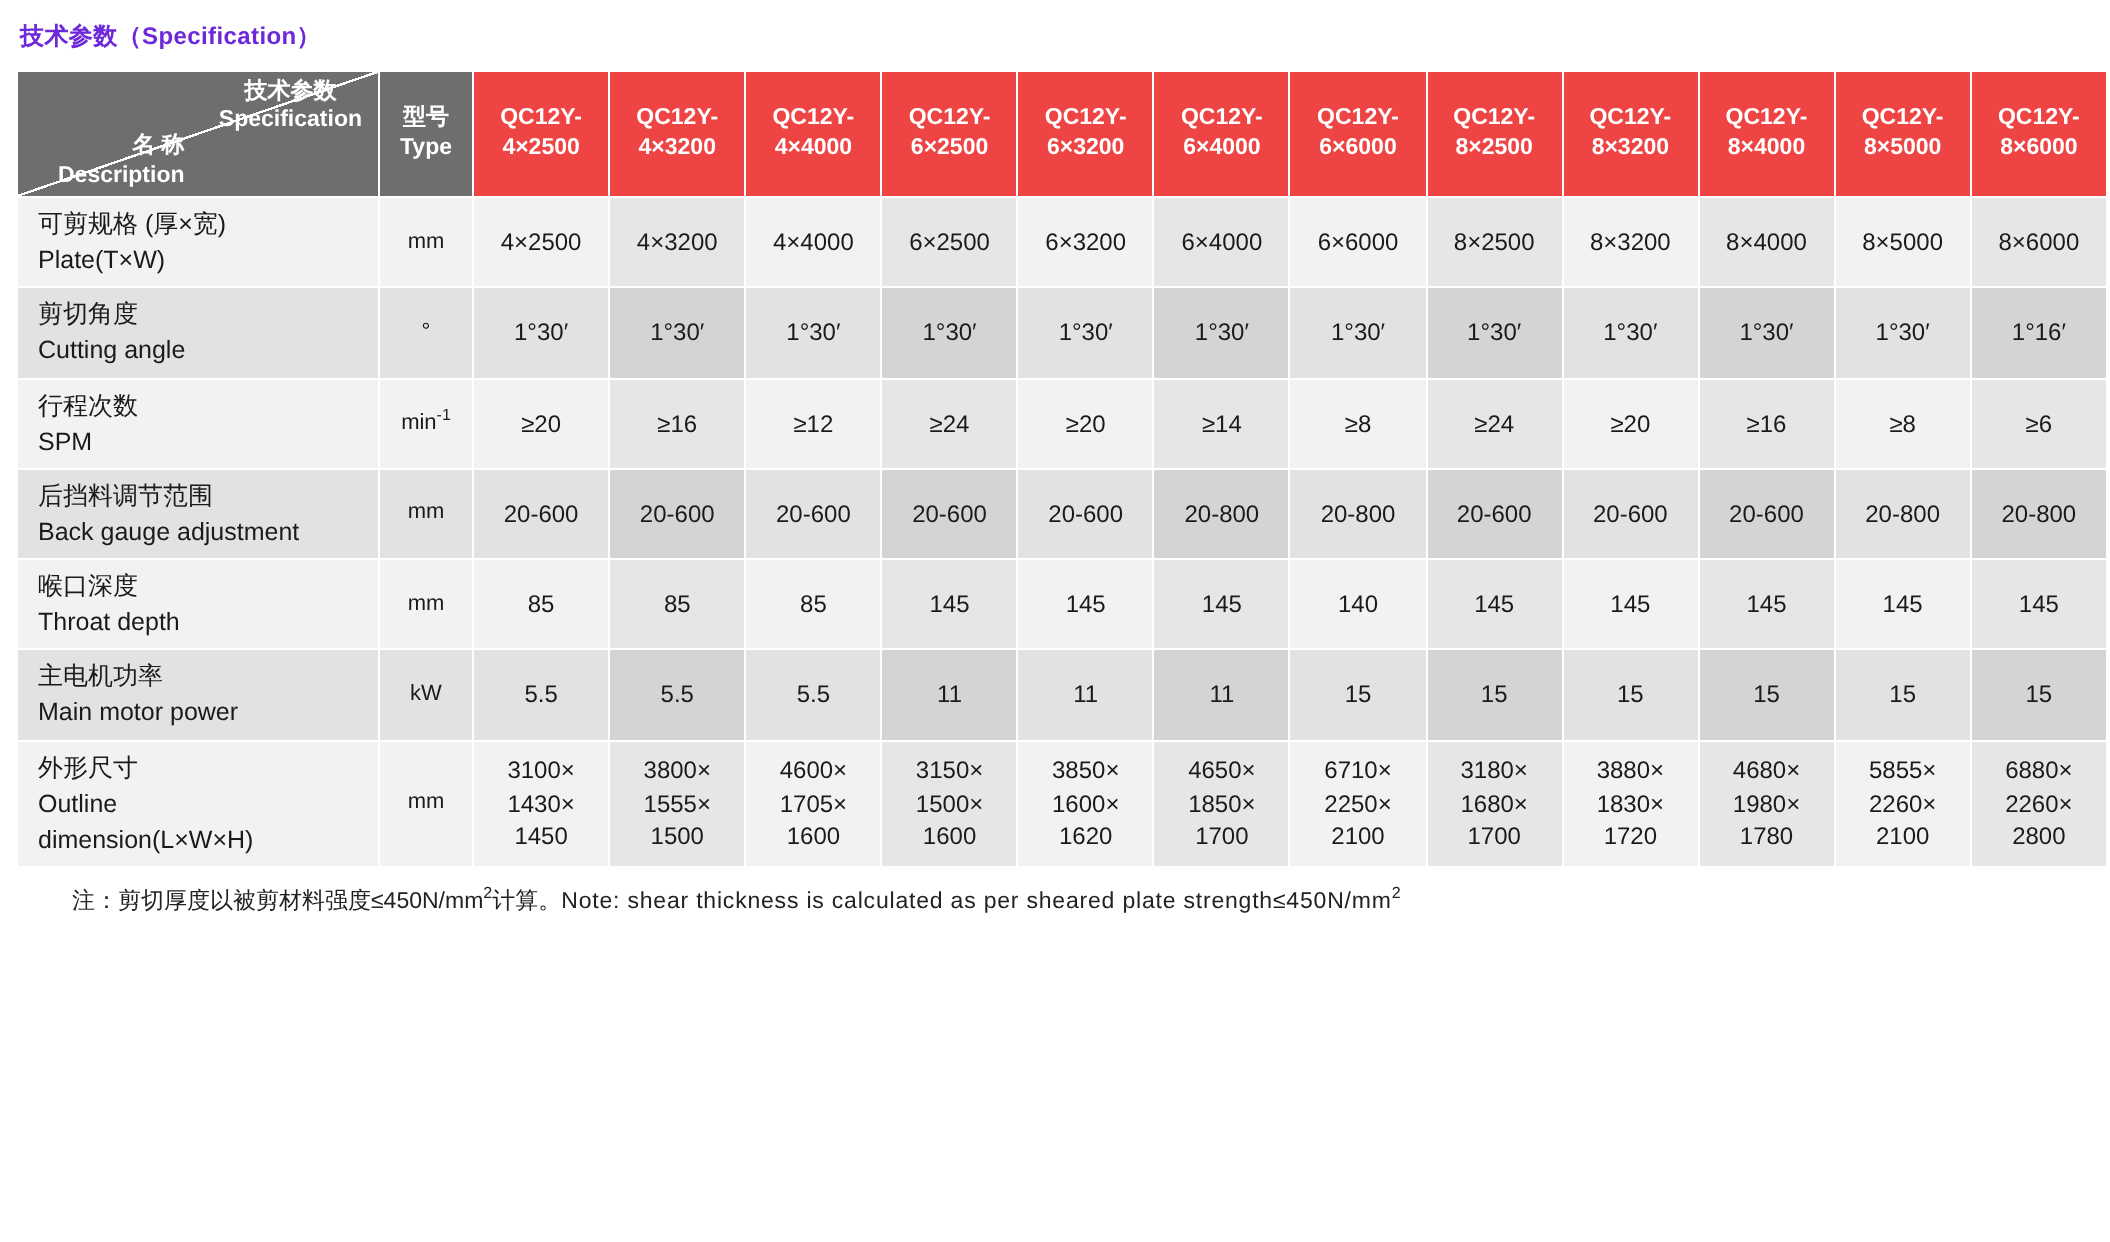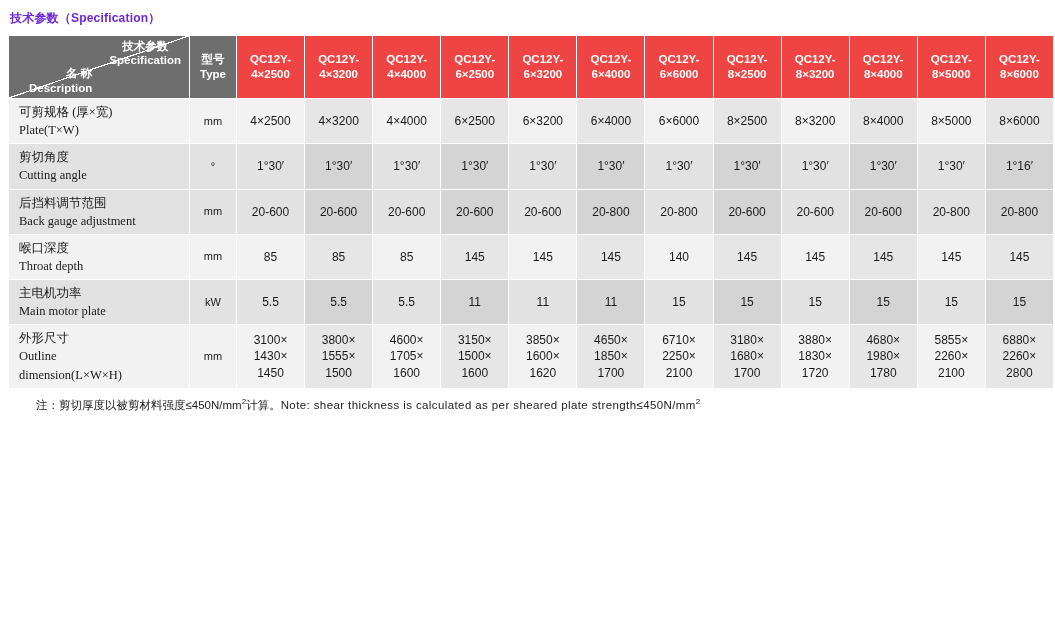--- a/index.html
+++ b/index.html
@@ -50,21 +50,21 @@
     position:absolute;bottom:3px;left:20px;text-align:right;font-size:11.5px;line-height:1.25;
   }
   .hdr-type{
     background:#6e6e6e;color:#fff;width:42px;font-size:11.5px;line-height:1.3;
   }
   .hdr-model{
     background:#ef4444;color:#fff;font-size:11.5px;line-height:1.3;
   }
   
   .rowlabel{
-    text-align:left;padding-left:10px;font-size:12.5px;line-height:1.45;font-family:Liberation Serif, serif;
+    text-align:left;padding-left:10px;font-size:12.5px;line-height:1.45;
   }
   .unit{font-size:11px;}
   tr.light td{background:#f2f2f2;}
   tr.dark td{background:#e2e2e2;}
   td.alt{background:#dcdcdc !important;}
   tr.light td.alt{background:#e6e6e6 !important;}
   tr.dark td.alt{background:#d4d4d4 !important;}
   .note{
     margin:8px 0 0 32px;
     font-size:11.5px;
@@ -151,20 +151,37 @@
         <td>1°30′</td>
         <td class="alt">1°30′</td>
         <td>1°30′</td>
         <td class="alt">1°30′</td>
         <td>1°30′</td>
         <td class="alt">1°30′</td>
         <td>1°30′</td>
         <td class="alt">1°16′</td>
       </tr>
 
+      <tr class="light">
+        <td class="rowlabel multi">行程次数
+SPM</td>
+        <td class="unit">min<sup>-1</sup></td>
+        <td>≥20</td>
+        <td class="alt">≥16</td>
+        <td>≥12</td>
+        <td class="alt">≥24</td>
+        <td>≥20</td>
+        <td class="alt">≥14</td>
+        <td>≥8</td>
+        <td class="alt">≥24</td>
+        <td>≥20</td>
+        <td class="alt">≥16</td>
+        <td>≥8</td>
+        <td class="alt">≥6</td>
+      </tr>
 
       <tr class="dark">
         <td class="rowlabel multi">后挡料调节范围
 Back gauge adjustment</td>
         <td class="unit">mm</td>
         <td>20-600</td>
         <td class="alt">20-600</td>
         <td>20-600</td>
         <td class="alt">20-600</td>
         <td>20-600</td>
@@ -190,21 +207,21 @@
         <td>140</td>
         <td class="alt">145</td>
         <td>145</td>
         <td class="alt">145</td>
         <td>145</td>
         <td class="alt">145</td>
       </tr>
 
       <tr class="dark">
         <td class="rowlabel multi">主电机功率
-Main motor plate</td>
+Main motor power</td>
         <td class="unit">kW</td>
         <td>5.5</td>
         <td class="alt">5.5</td>
         <td>5.5</td>
         <td class="alt">11</td>
         <td>11</td>
         <td class="alt">11</td>
         <td>15</td>
         <td class="alt">15</td>
         <td>15</td>

